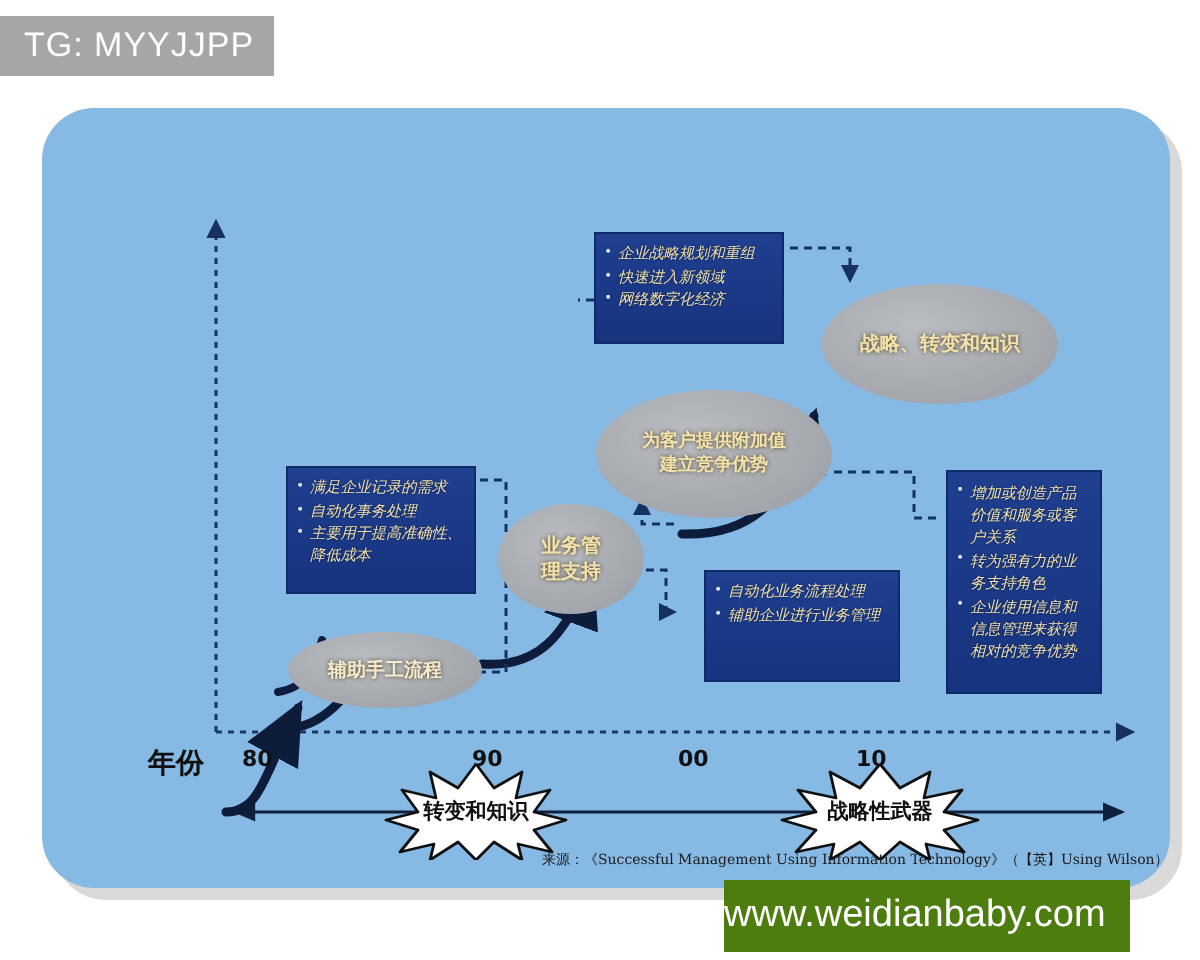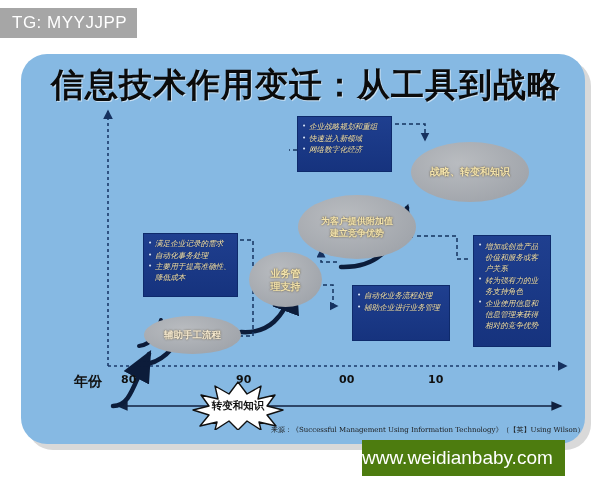--- a/index.html
+++ b/index.html
@@ -117,21 +117,20 @@
 </style>
 </head>
 <body>
 
 <div id="tg-tag">TG: MYYJJPP</div>
 
 <div id="slide-shadow"></div>
 
 <div id="slide">
 
-  <div id="slide-title">信息技术作用变迁：从工具到战略</div>
 
   <svg class="layer" viewBox="0 0 564 390" xmlns="http://www.w3.org/2000/svg">
     <defs>
       <marker id="ah-dash" markerWidth="7" markerHeight="7" refX="5" refY="3" orient="auto">
         <path d="M0,0 L6,3 L0,6 z" fill="#16315f"></path>
       </marker>
       <marker id="ah-solid" markerWidth="8" markerHeight="8" refX="6" refY="3.2" orient="auto">
         <path d="M0,0 L7,3.2 L0,6.4 z" fill="#0c1c3a"></path>
       </marker>
       <marker id="ah-thin" markerWidth="8" markerHeight="8" refX="6" refY="3" orient="auto">
@@ -226,18 +225,24 @@
   <div class="axis-lbl" id="lbl-00">00</div>
   <div class="axis-lbl" id="lbl-10">10</div>
 
   <div class="burst" id="burst-tool">
     <svg width="118" height="48" viewBox="0 0 118 48" xmlns="http://www.w3.org/2000/svg">
       <polygon points="59,0 68,12 82,4 79,17 96,13 88,24 104,28 88,33 97,44 80,40 82,48 68,39 59,48 50,39 36,48 38,40 21,44 30,33 14,28 30,24 22,13 39,17 36,4 50,12" fill="#ffffff" stroke="#101010" stroke-width="1.4" stroke-linejoin="round"></polygon>
     </svg>
     <div class="btxt">转变和知识</div>
   </div>
 
+  <div class="burst" id="burst-weapon">
+    <svg width="128" height="48" viewBox="0 0 128 48" xmlns="http://www.w3.org/2000/svg">
+      <polygon points="64,0 74,12 89,4 86,17 105,13 96,24 113,28 96,33 106,44 87,40 89,48 74,39 64,48 54,39 39,48 41,40 22,44 32,33 15,28 32,24 23,13 42,17 39,4 54,12" fill="#ffffff" stroke="#101010" stroke-width="1.4" stroke-linejoin="round"></polygon>
+    </svg>
+    <div class="btxt">战略性武器</div>
+  </div>
 
   <div id="source-line">来源：《Successful Management Using Information Technology》（【英】Using Wilson）</div>
 
 </div>
 
 <div id="watermark">www.weidianbaby.com</div>
 
 </body></html>

